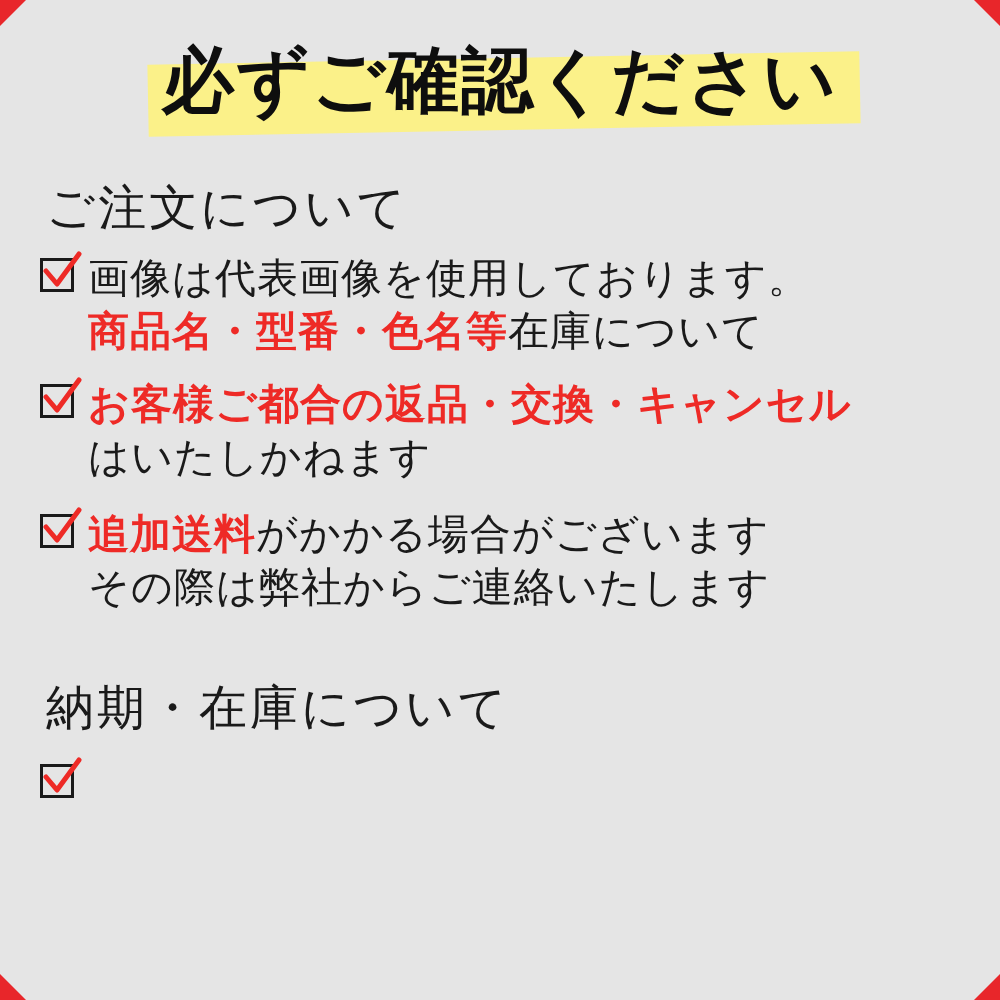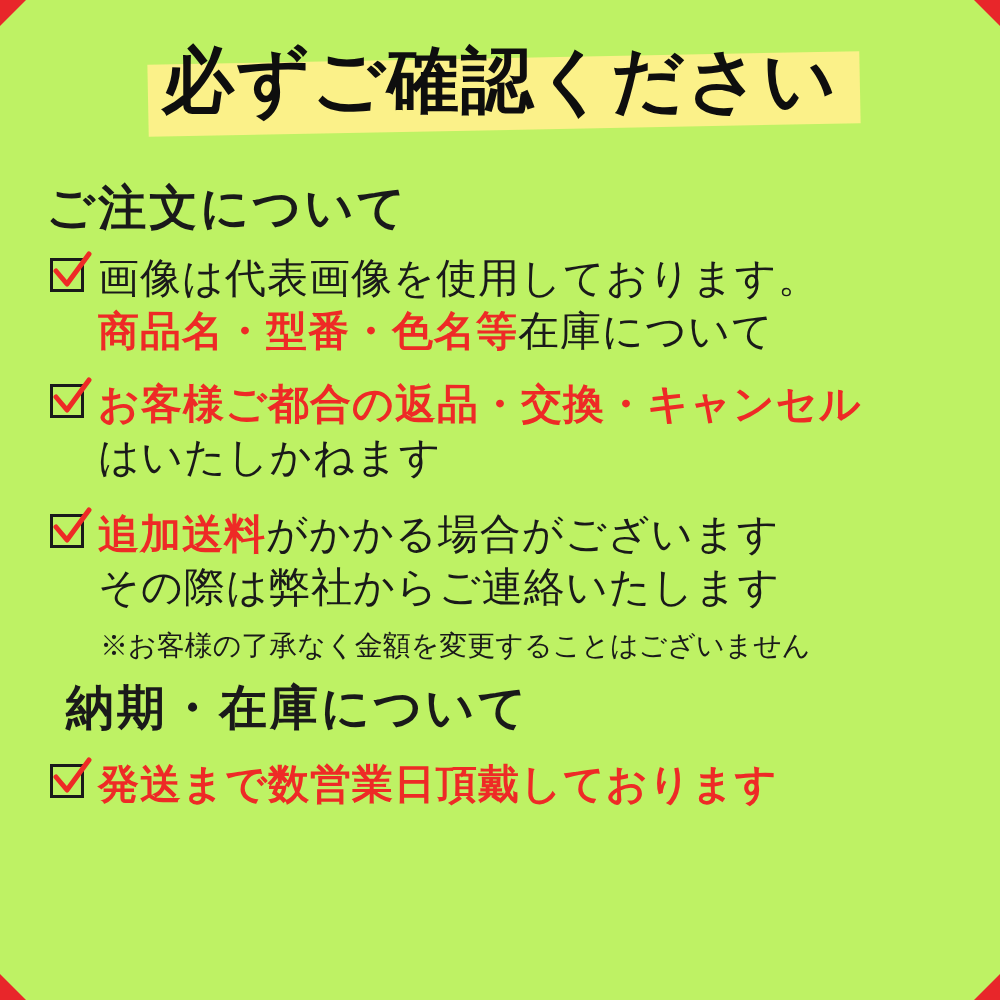--- a/index.html
+++ b/index.html
@@ -12,21 +12,21 @@
     background: #ffffff;
     font-family: "DejaVu Sans", sans-serif;
     overflow: hidden;
   }
 
   #page {
     position: relative;
     width: 1000px;
     height: 1000px;
     box-sizing: border-box;
-    background: #bef264;
+    background: #e5e5e5;
   }
 
   
   .corner {
     position: absolute;
     width: 0;
     height: 0;
     z-index: 5;
   }
   .corner-tl {
@@ -85,32 +85,32 @@
     font-weight: bold;
     letter-spacing: 2px;
     color: #0e0e0e;
     font-family: "DejaVu Serif", serif;
   }
 
   .section-head {
     position: absolute;
     left: 46px;
     font-size: 48px;
-    font-weight: bold;
+    font-weight: normal;
     letter-spacing: 3px;
     color: #1a1a1a;
     font-family: "DejaVu Serif", serif;
     white-space: nowrap;
   }
   #head-order { top: 176px; }
-  #head-delivery { top: 676px; margin-left: 20px; }
+  #head-delivery { top: 676px; }
 
   .item {
     position: absolute;
-    left: 50px;
+    left: 40px;
     width: 920px;
   }
   .item-row {
     display: flex;
     align-items: flex-start;
   }
   .checkbox {
     flex: 0 0 auto;
     width: 38px;
     height: 38px;
@@ -225,33 +225,31 @@
             <path d="M4 20 L15 33 L37 3" fill="none" stroke="#ee2a26" stroke-width="5" stroke-linecap="round" stroke-linejoin="round"></path>
           </svg>
         </div>
         <div class="lines">
           <div class="line"><span class="red">お客様ご都合の返品・交換・キャンセル</span></div>
           <div class="line"><span class="blk">はいたしかねます</span></div>
         </div>
       </div>
     </div>
 
-    <div class="note" id="note-1">※お客様の了承なく金額を変更することはございません</div>
 
     <div class="section-head" id="head-delivery">納期・在庫について</div>
 
     <div class="item" id="item-4">
       <div class="item-row">
         <div class="checkbox">
           <div class="box"></div>
           <svg class="tick" viewBox="0 0 40 42">
             <path d="M4 20 L15 33 L37 3" fill="none" stroke="#ee2a26" stroke-width="5" stroke-linecap="round" stroke-linejoin="round"></path>
           </svg>
         </div>
         <div class="lines">
-          <div class="line"><span class="red">発送まで数営業日頂戴しております</span></div>
         </div>
       </div>
     </div>
 
 
   </div>
 </div>
 
 </body></html>

